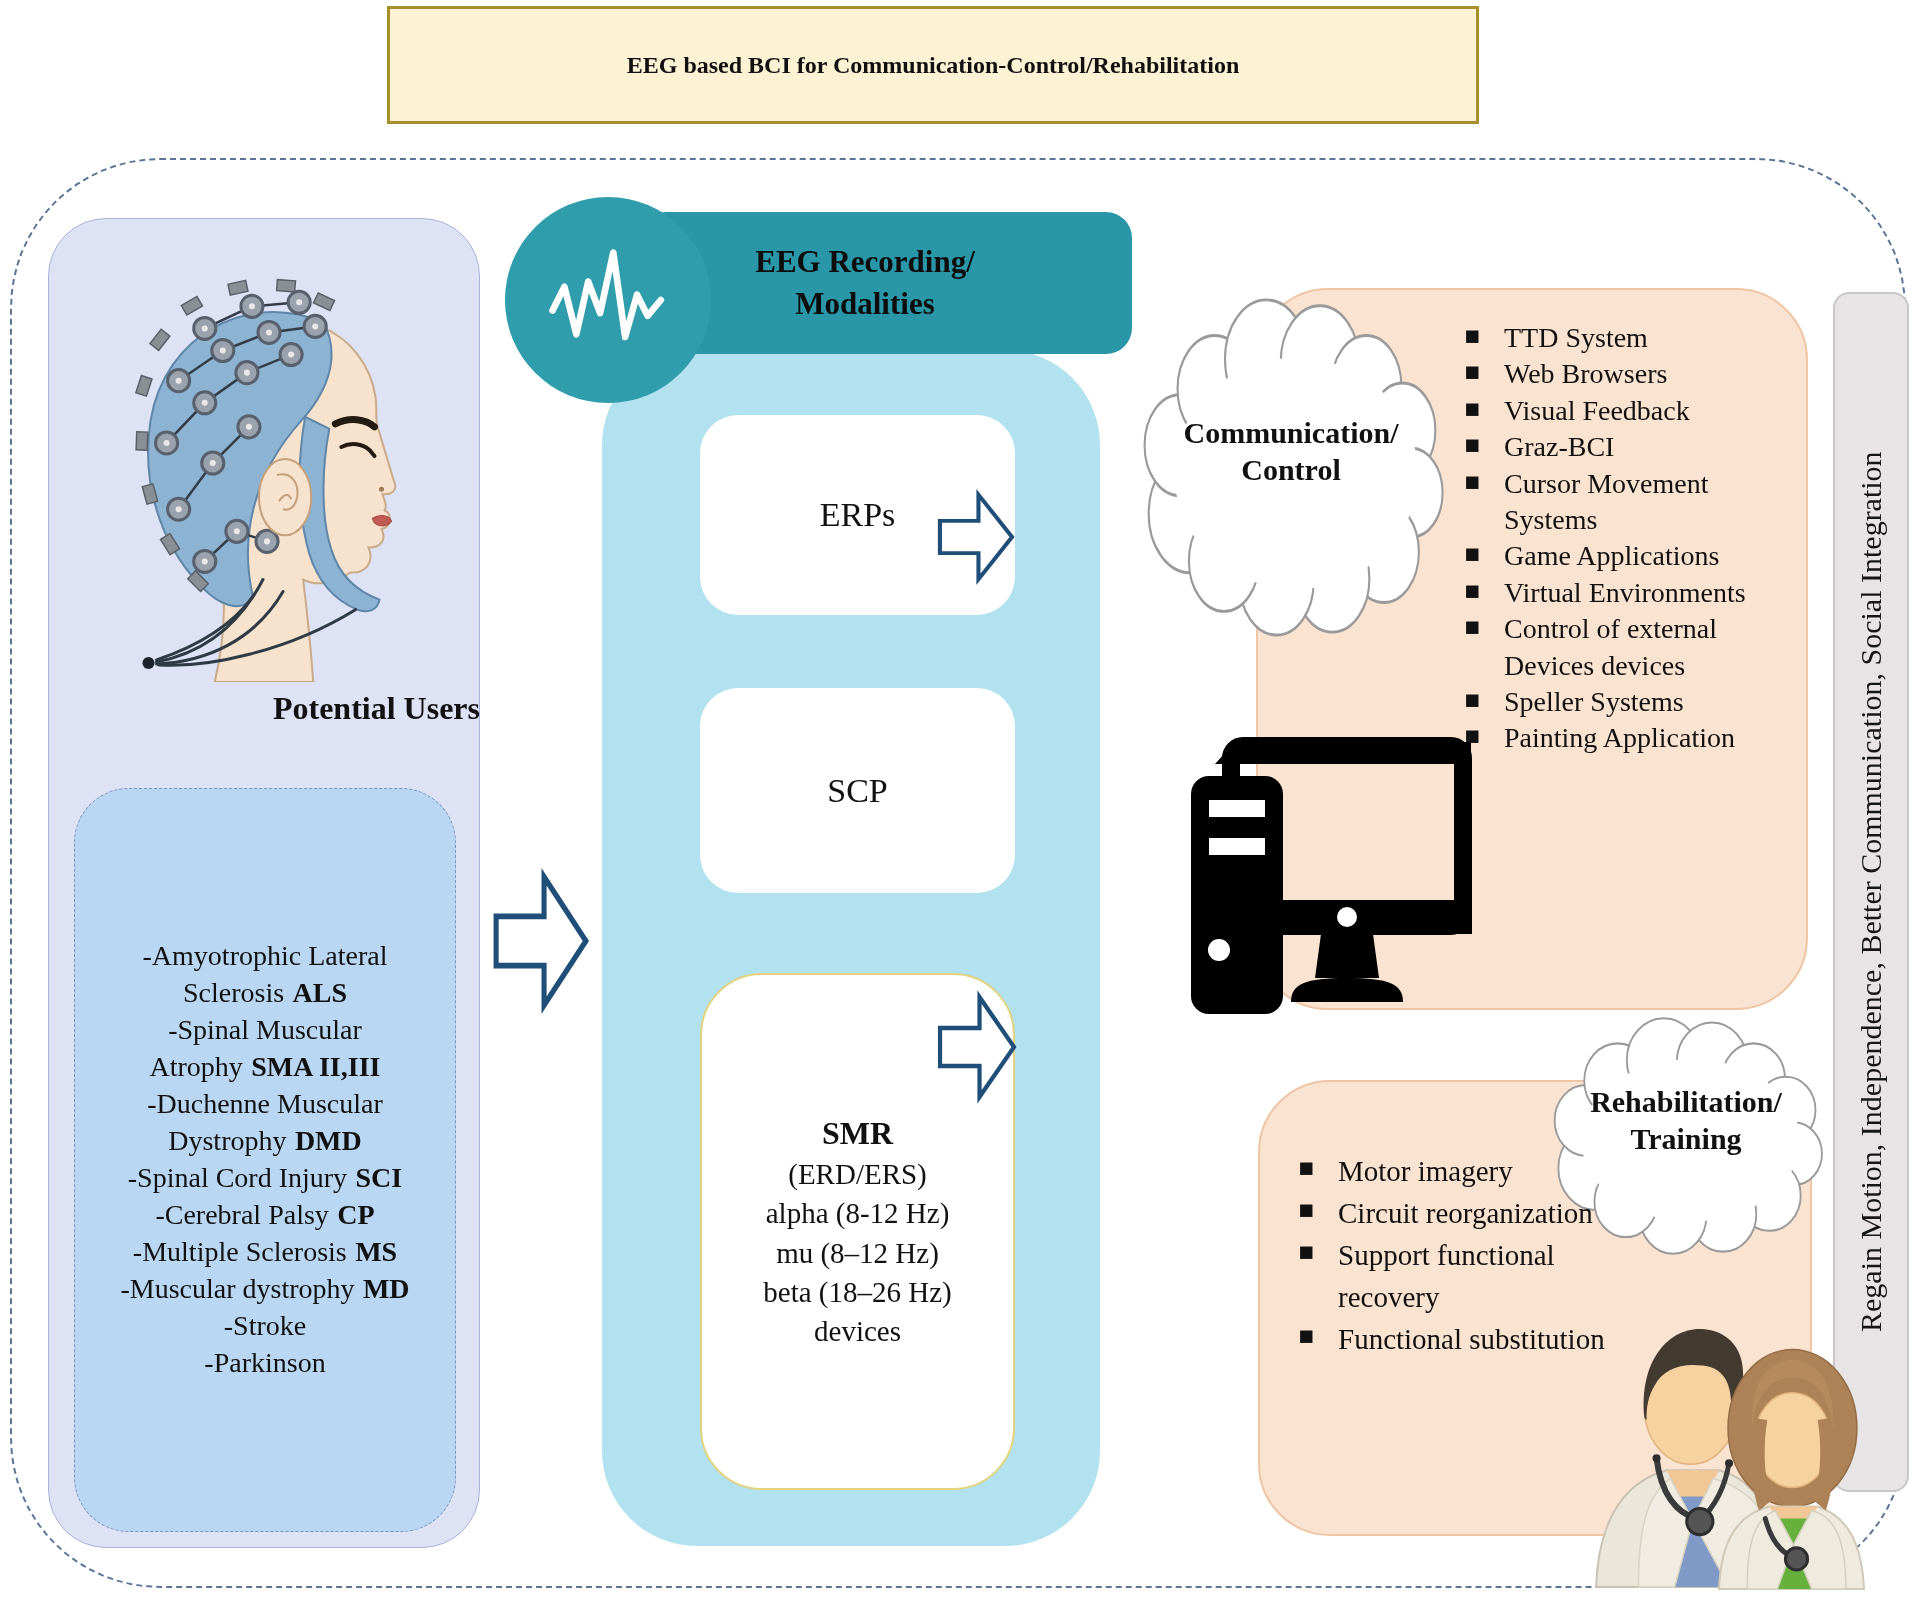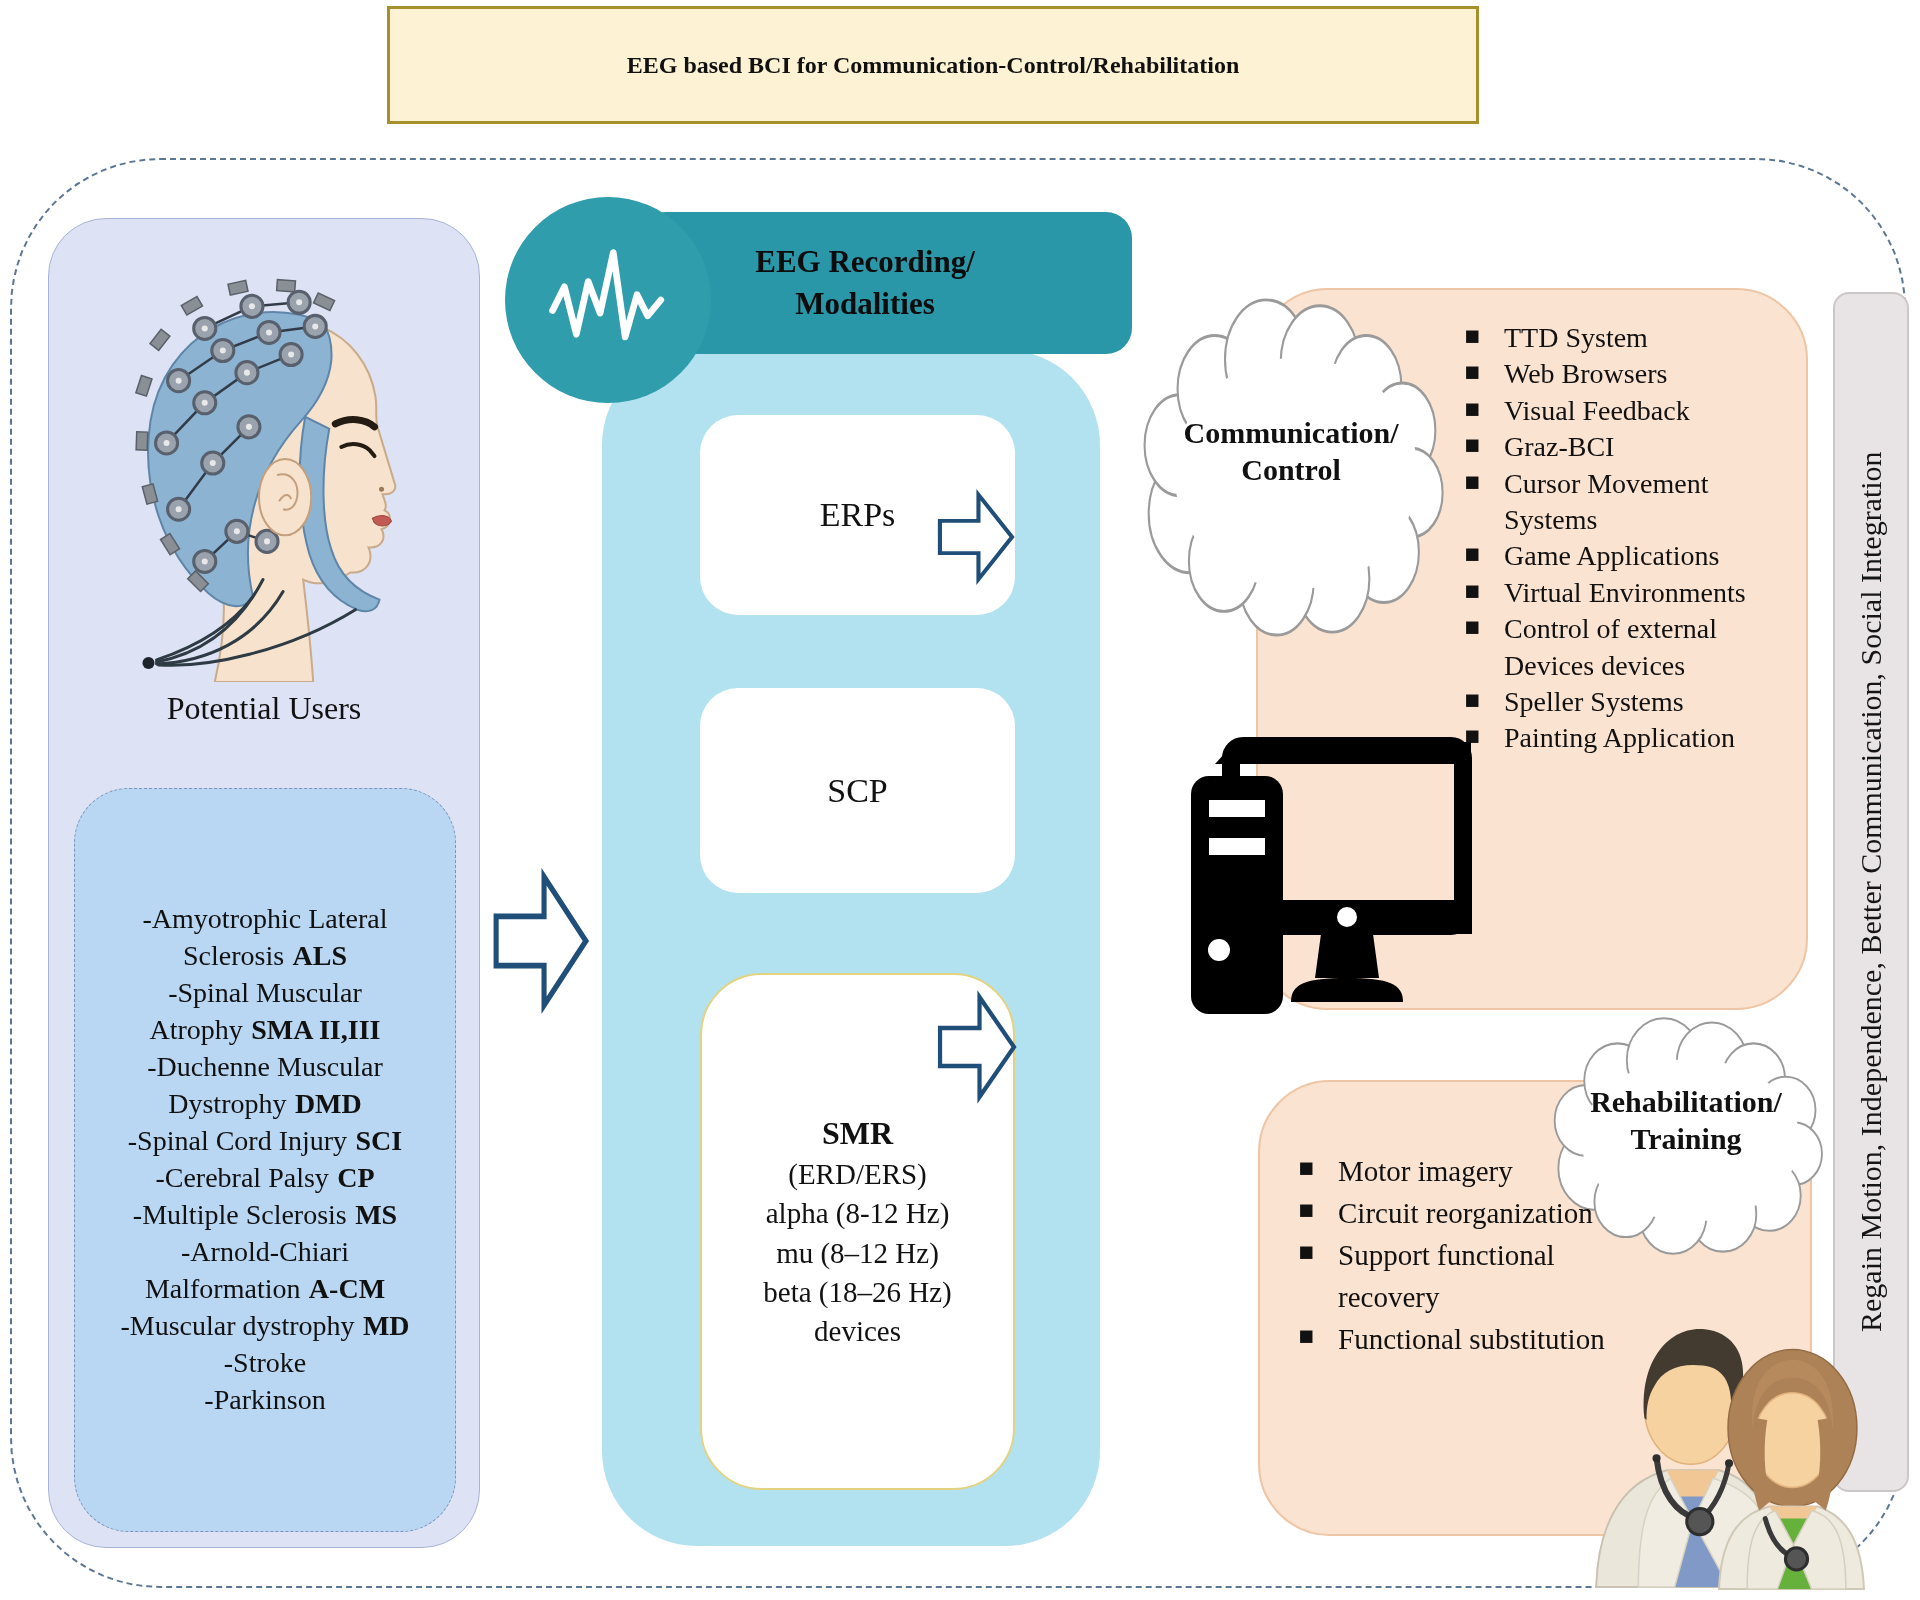--- a/index.html
+++ b/index.html
@@ -24,22 +24,22 @@
   }
 
   
   .left-panel{
     left:48px;top:218px;width:432px;height:1330px;
     background:var(--lavender);border:1px solid #a9b3da;border-radius:58px;
     box-sizing:border-box;z-index:1;
   }
   .head-illu{left:86px;top:230px;width:358px;height:452px;z-index:2;}
   .pu-heading{
-    left:48px;top:690px;width:432px;text-align:center;
-    font-size:32px;font-weight:normal;z-index:2;
+    left:48px;top:690px;width:432px;text-align:right;
+    font-size:32px;font-weight:bold;z-index:2;
   }
   .users-box{
     left:74px;top:788px;width:382px;height:744px;
     background:var(--inner-blue);border:1px dashed #7d92bd;border-radius:55px;
     box-sizing:border-box;z-index:2;
     display:flex;flex-direction:column;align-items:center;justify-content:center;
     padding:22px 15px;text-align:center;font-size:28px;line-height:1.32;
   }
   .user-line b{margin-left:0.3em;}
 
@@ -264,21 +264,20 @@
       <div class="user-line"><span>-Spinal Muscular Atrophy</span><b class="abbr">SMA II,III</b></div>
 
       <div class="user-line"><span>-Duchenne Muscular Dystrophy</span><b class="abbr">DMD</b></div>
 
       <div class="user-line"><span>-Spinal Cord Injury</span><b class="abbr">SCI</b></div>
 
       <div class="user-line"><span>-Cerebral Palsy</span><b class="abbr">CP</b></div>
 
       <div class="user-line"><span>-Multiple Sclerosis</span><b class="abbr">MS</b></div>
 
-      <div class="user-line"><span>-Arnold-Chiari Malformation</span><b class="abbr">A-CM</b></div>
 
       <div class="user-line"><span>-Muscular dystrophy</span><b class="abbr">MD</b></div>
 
       <div class="user-line"><span>-Stroke</span></div>
 
       <div class="user-line"><span>-Parkinson</span></div>
     </div>
 
   <svg class="abs flow-arrow a1" viewBox="0 0 100 130" preserveAspectRatio="none">
       <use href="#block-arrow"></use>

